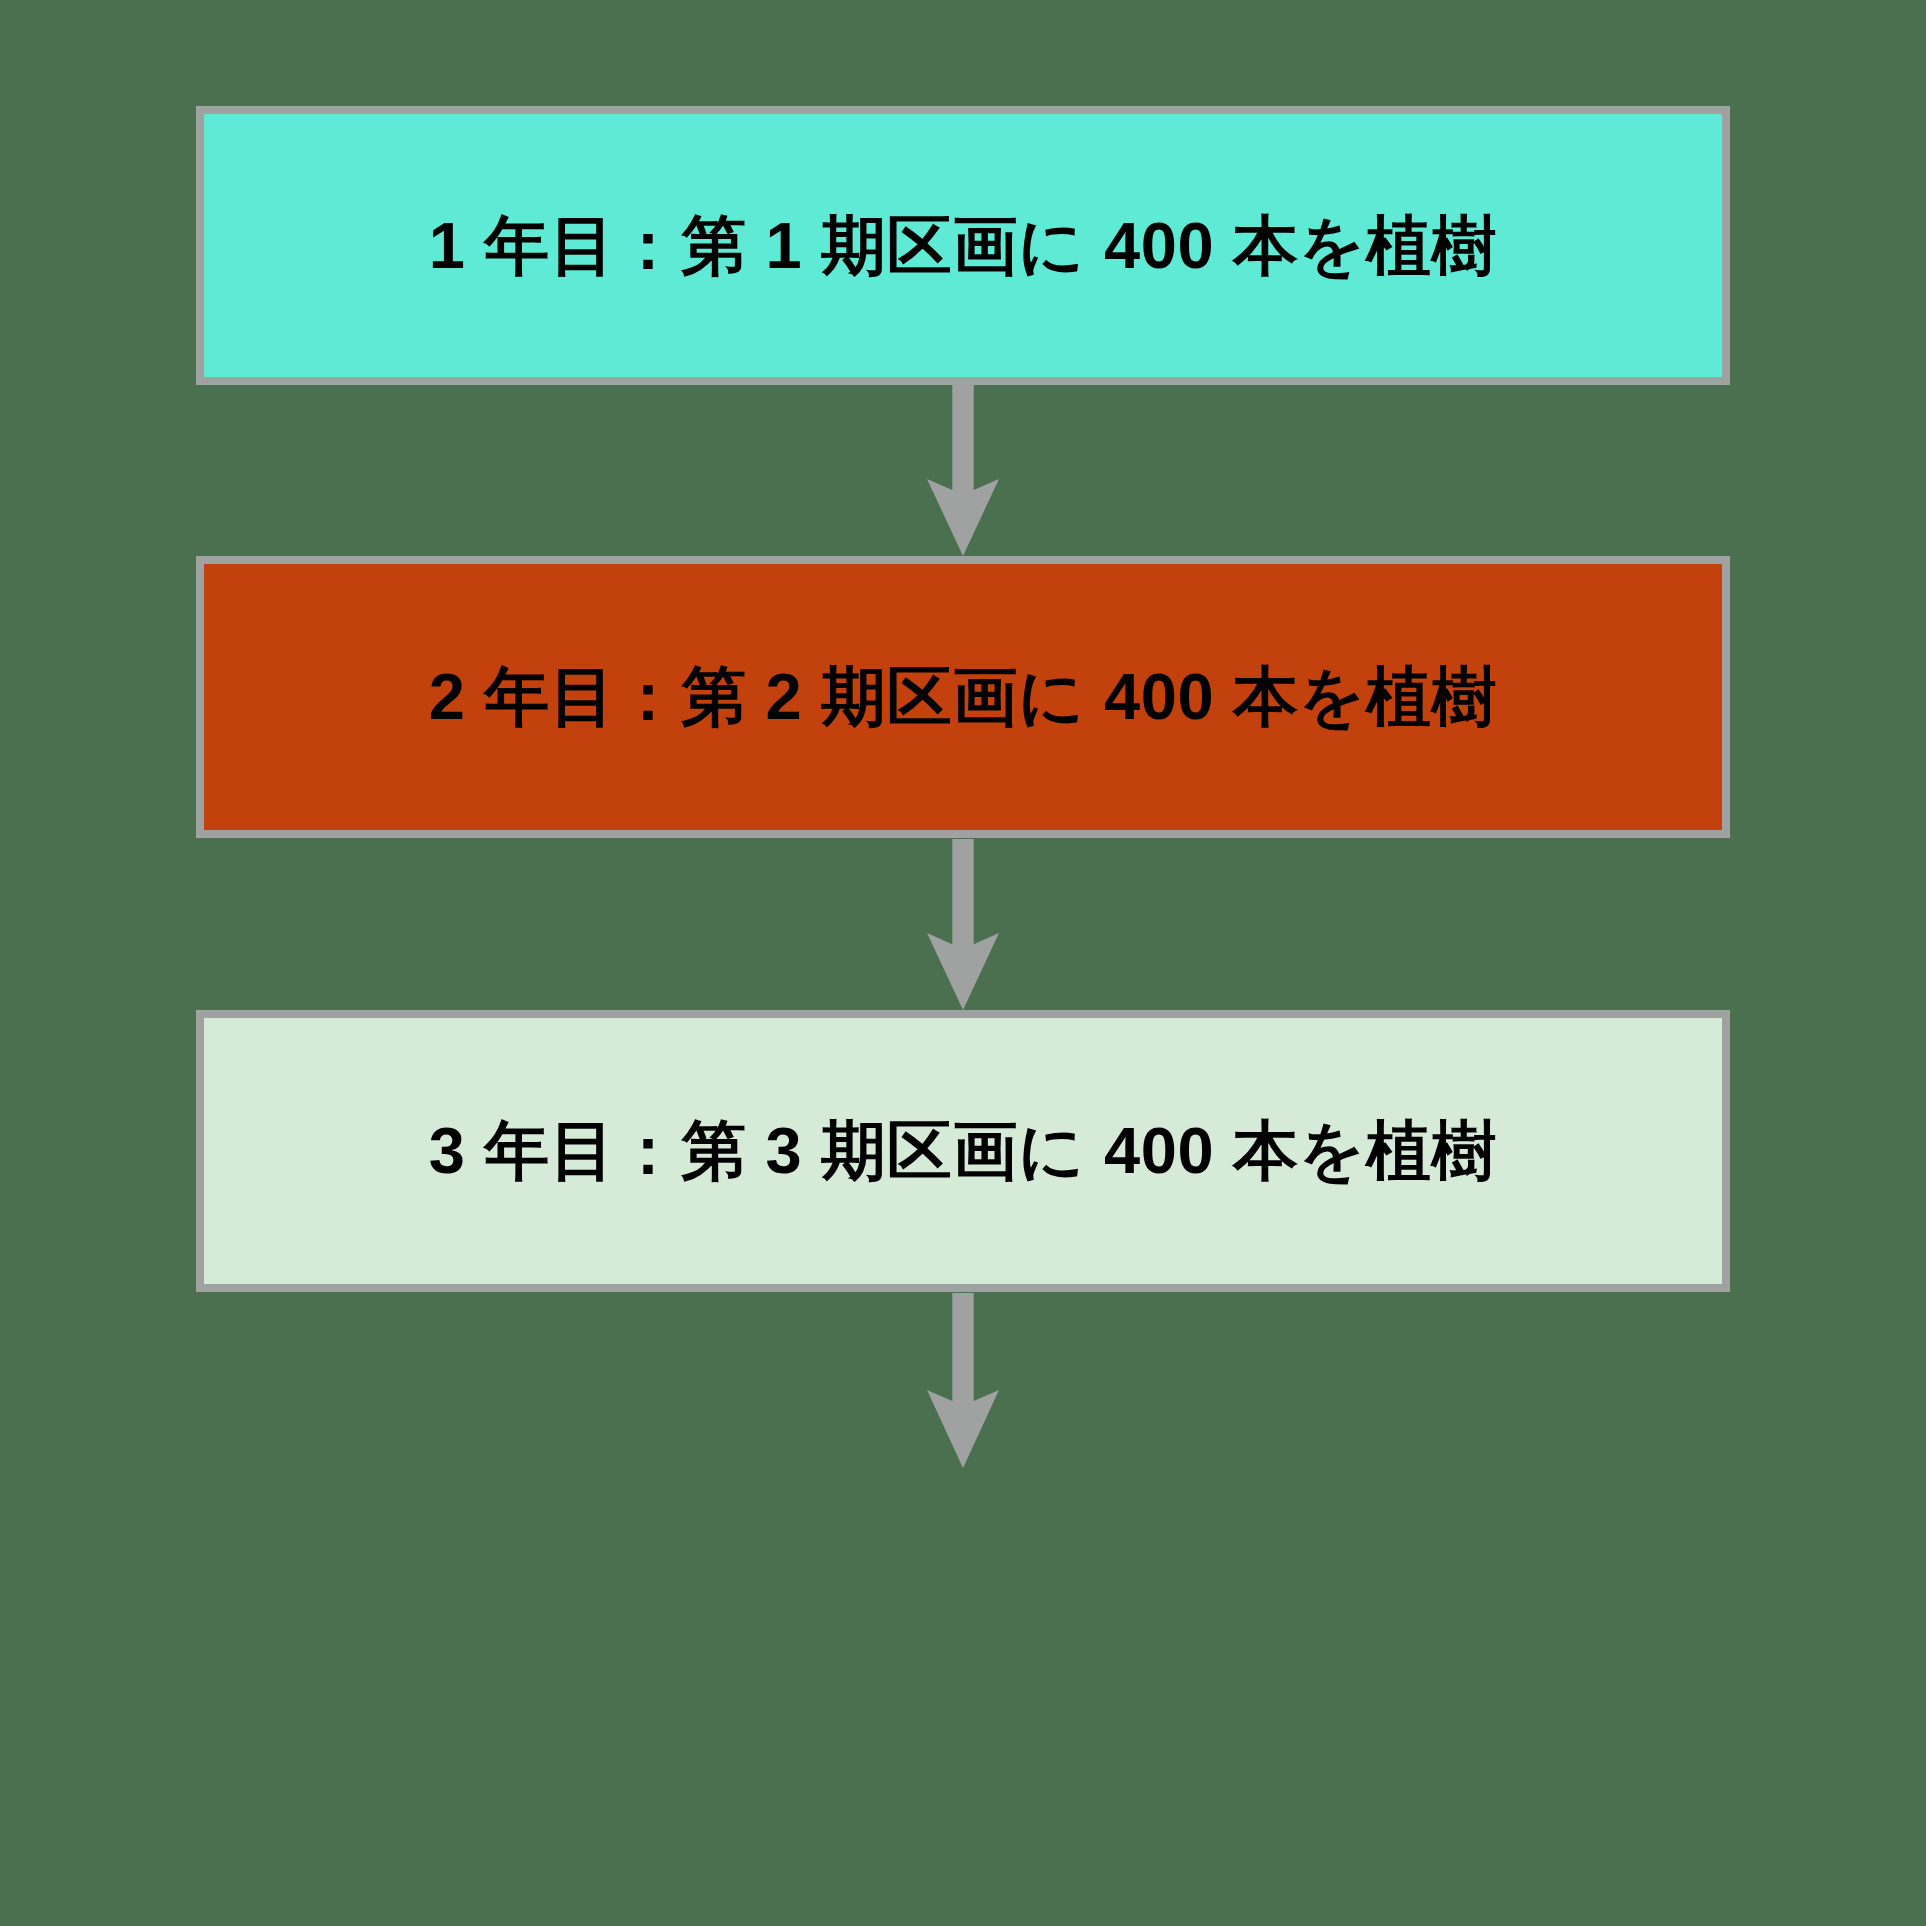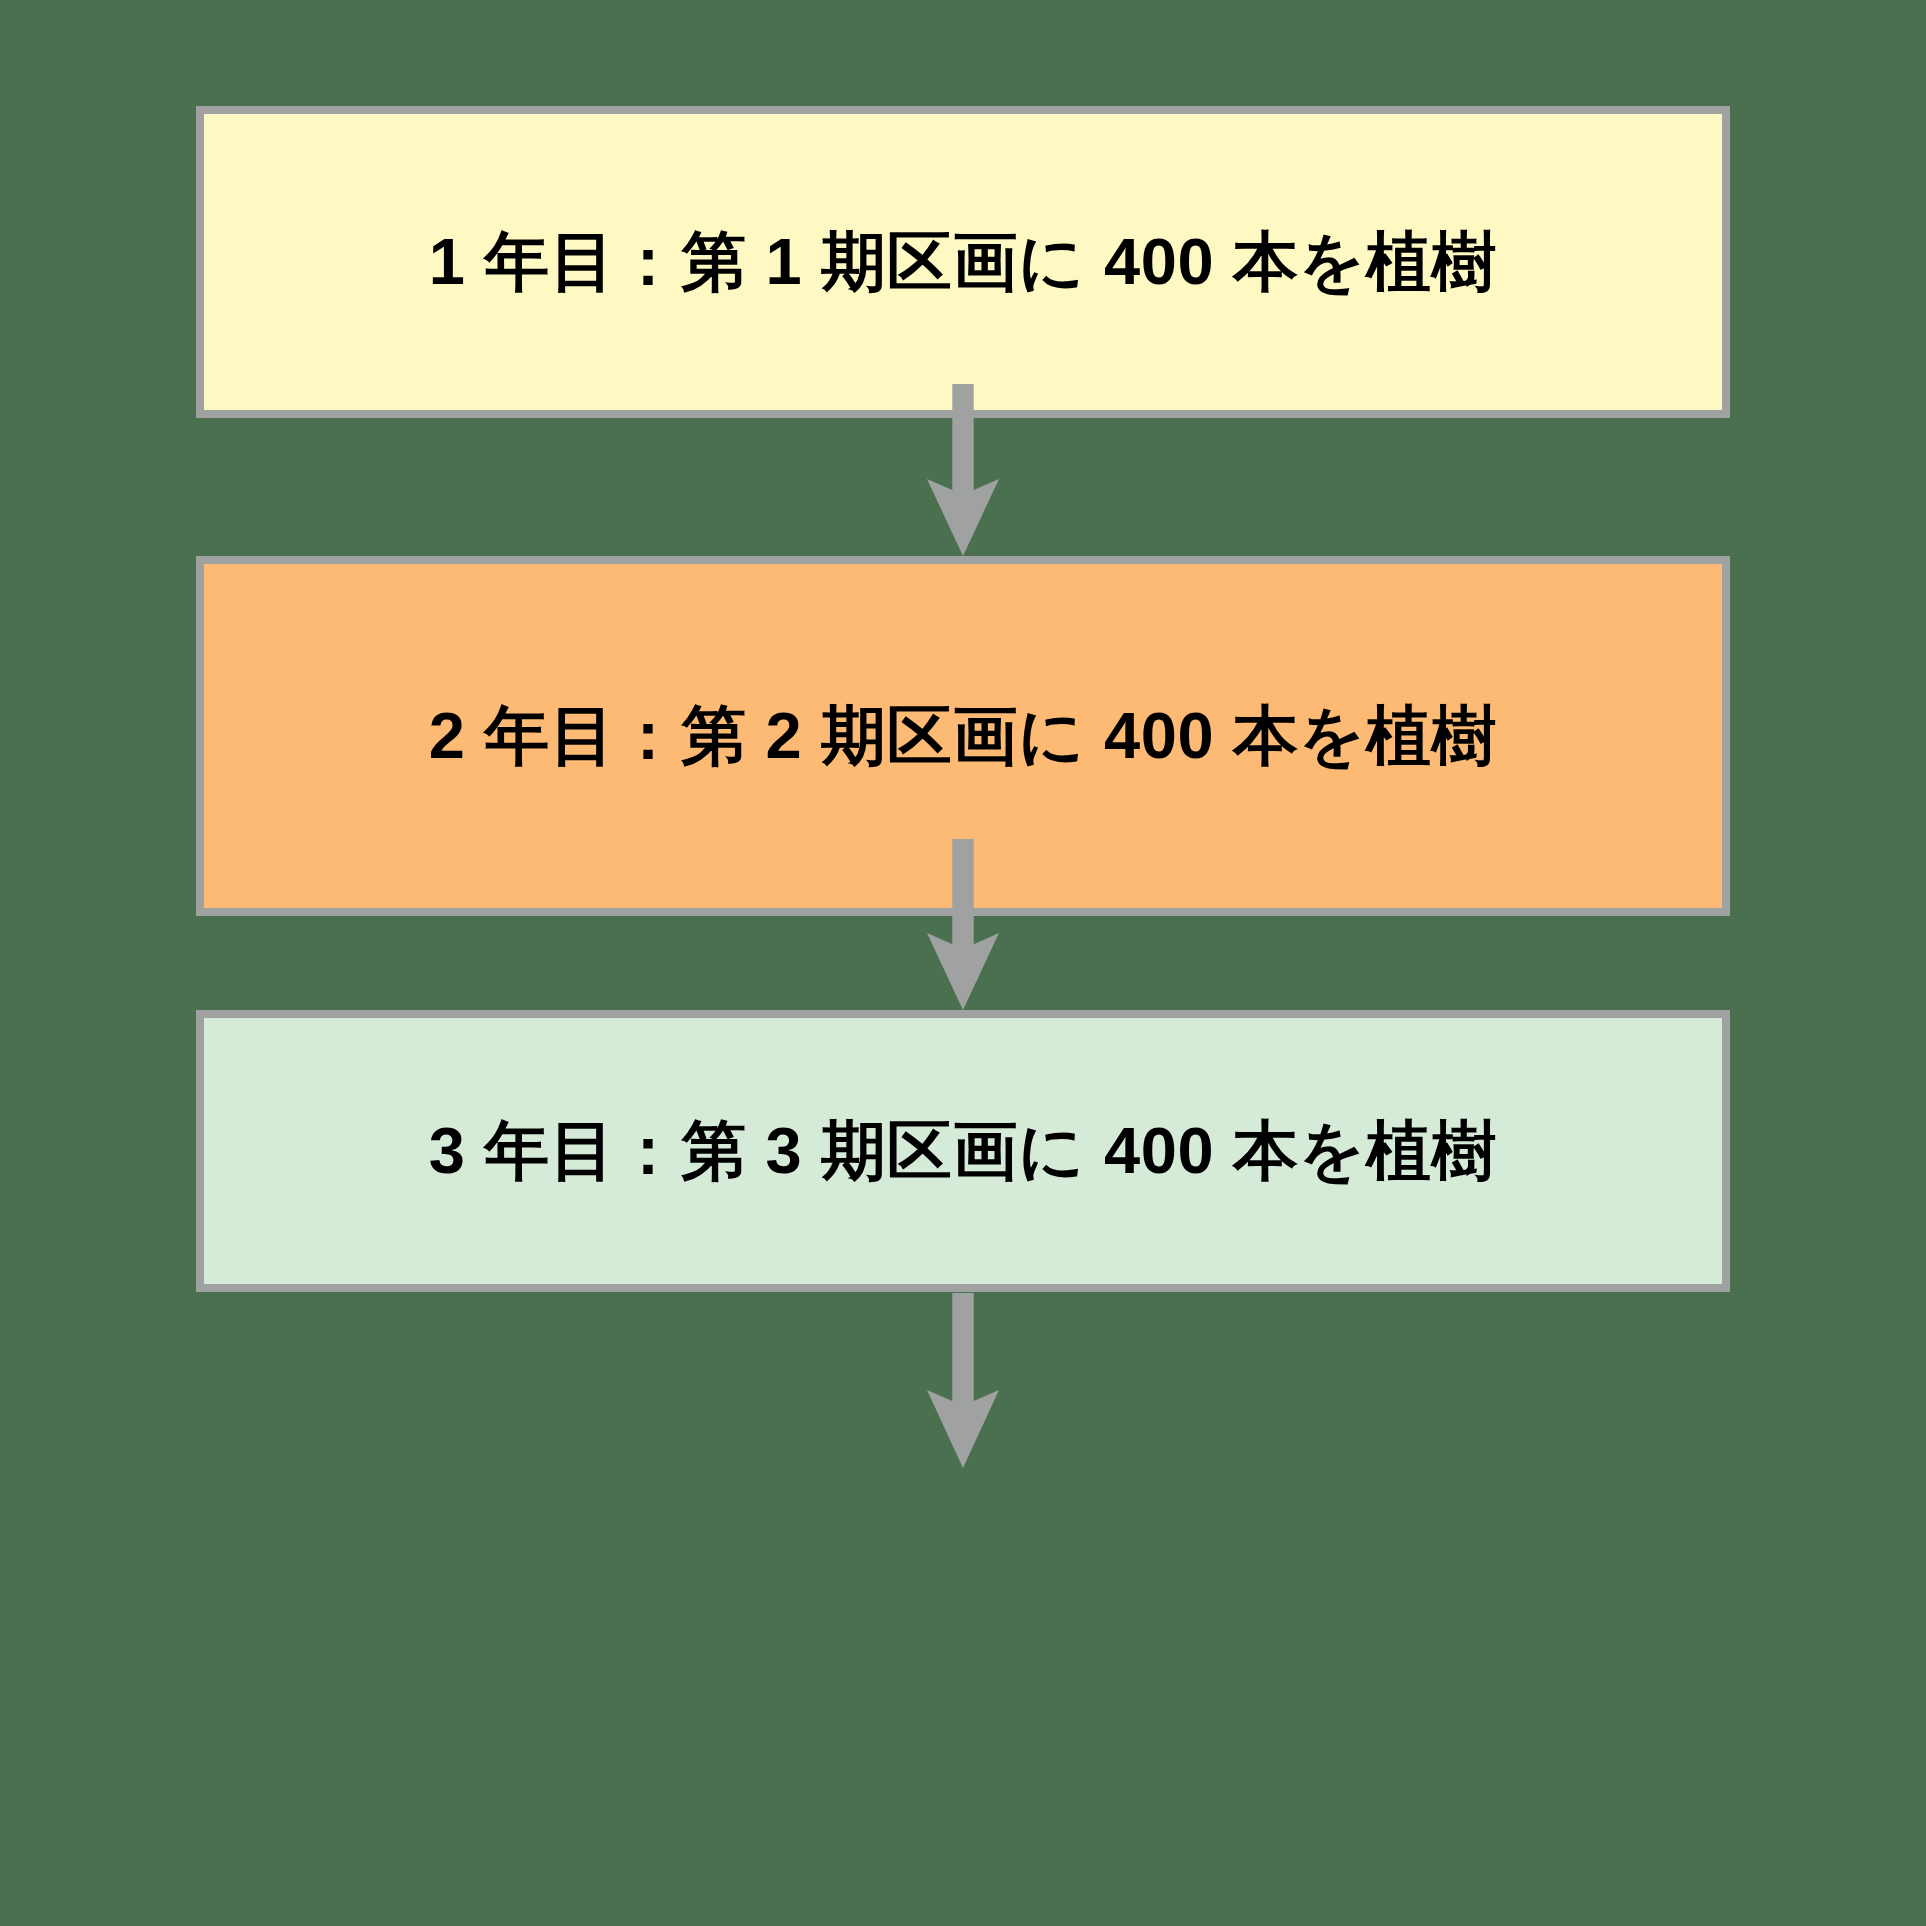--- a/index.html
+++ b/index.html
@@ -39,29 +39,29 @@
     font-weight: 700;
     letter-spacing: 0.01em;
     line-height: 1.38;
     white-space: pre-line;
     padding: 0 17px;
   }
 
   
   #box-year1 {
     top: 106px;
-    height: 312px;
-    background: #fef9c3;
+    height: 279px;
+    background: #5eead4;
     text-align: center;
   }
   
   #box-year2 {
     top: 556px;
-    height: 360px;
-    background: #fdba74;
+    height: 282px;
+    background: #c2410c;
     text-align: center;
   }
   
   #box-year3 {
     top: 1010px;
     height: 282px;
     background: #d5ebd8;
     align-items: center;
   }
   

